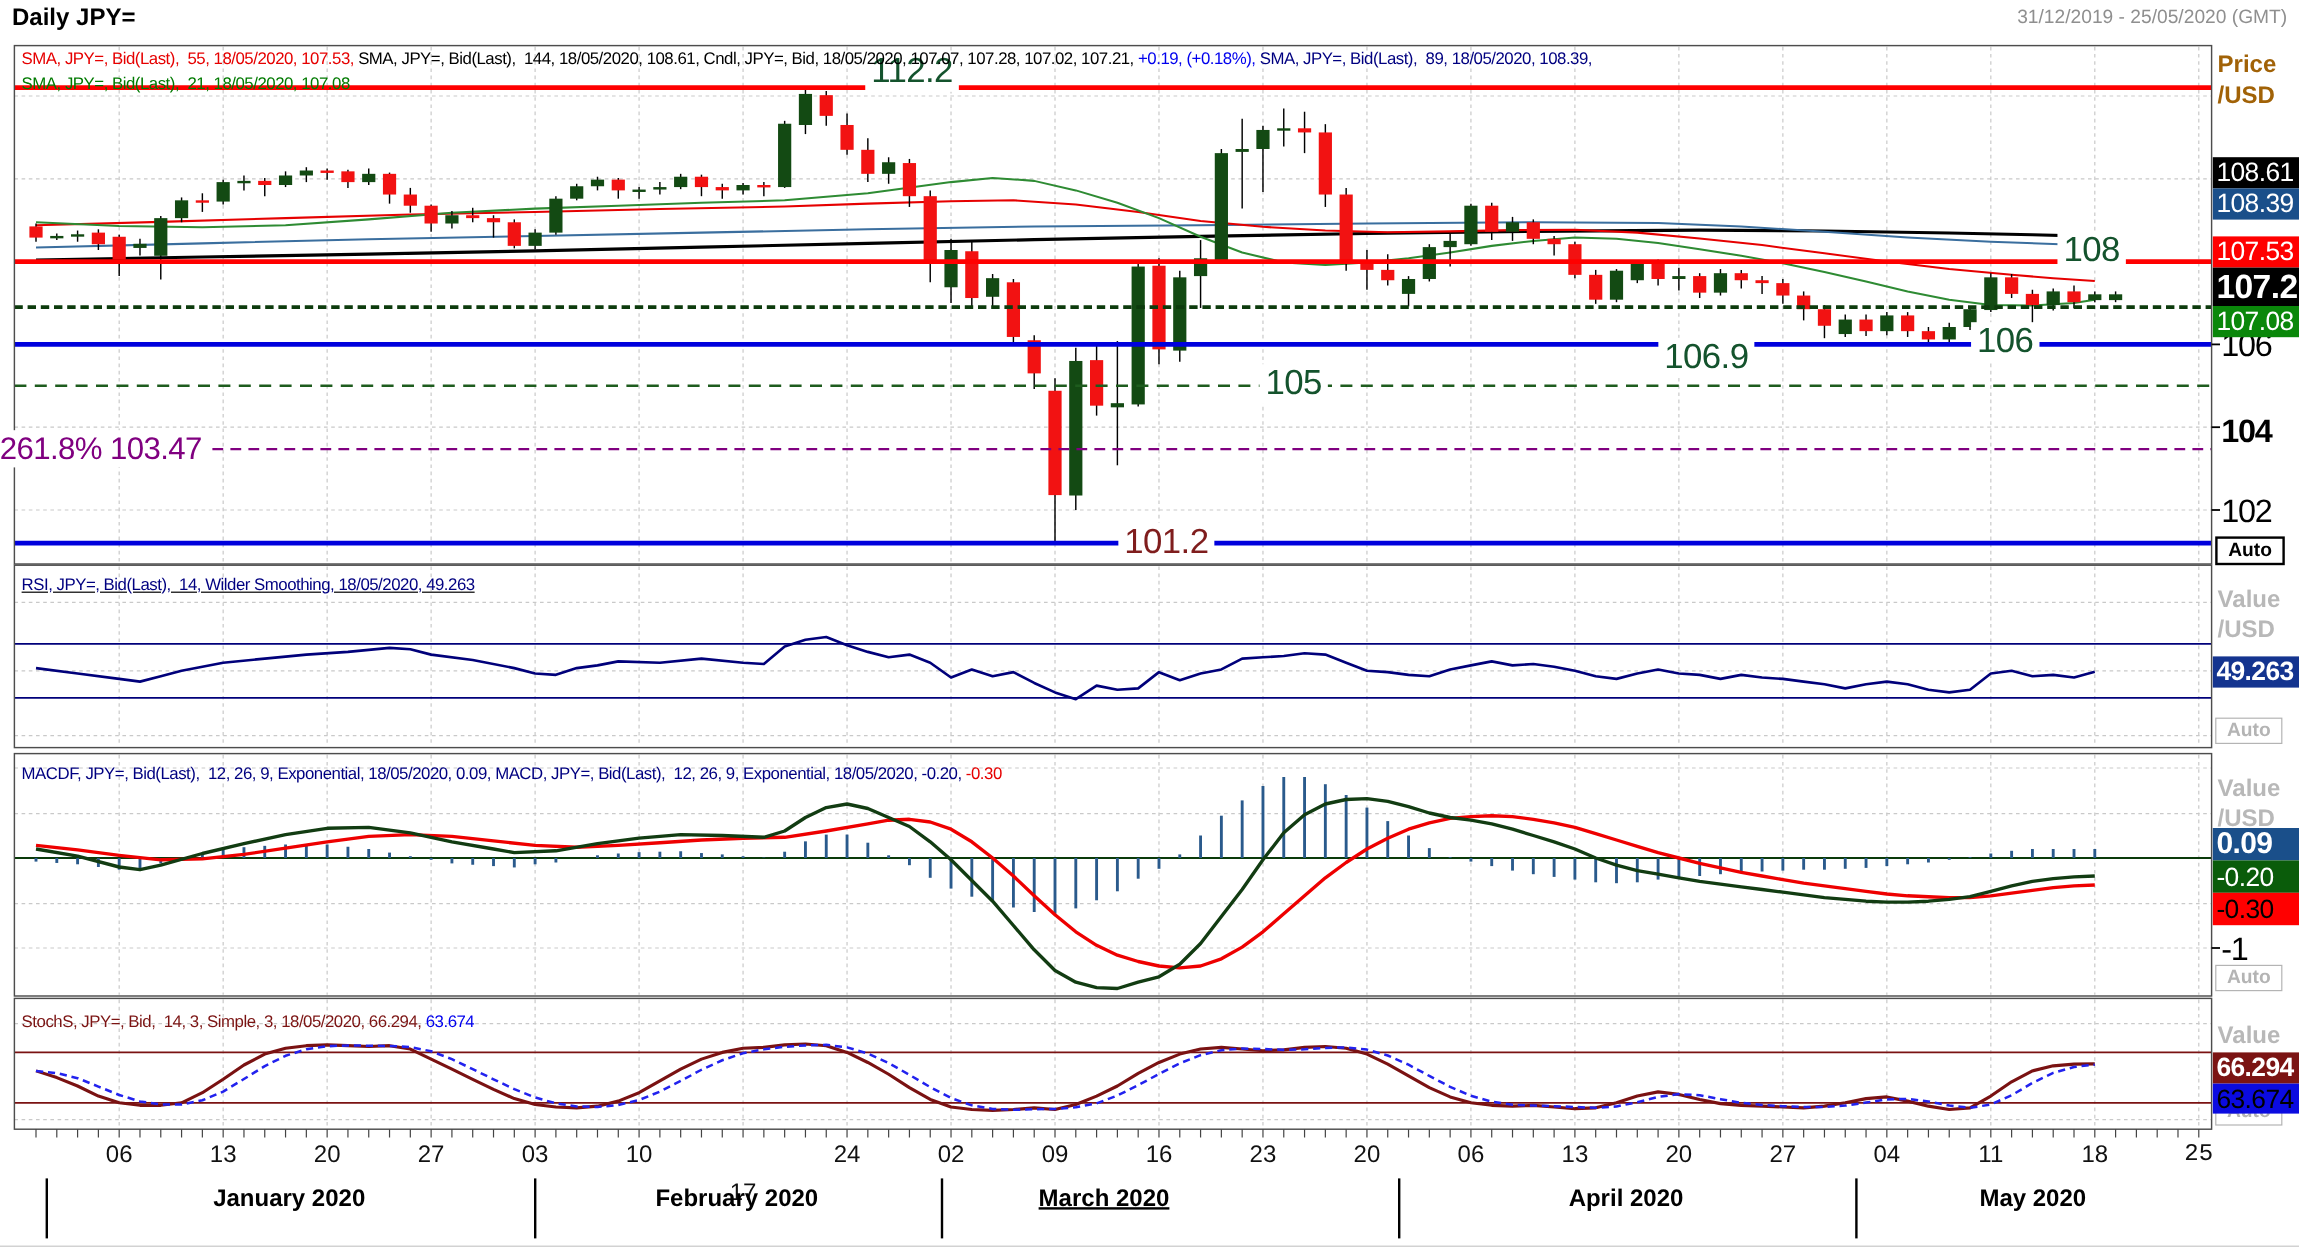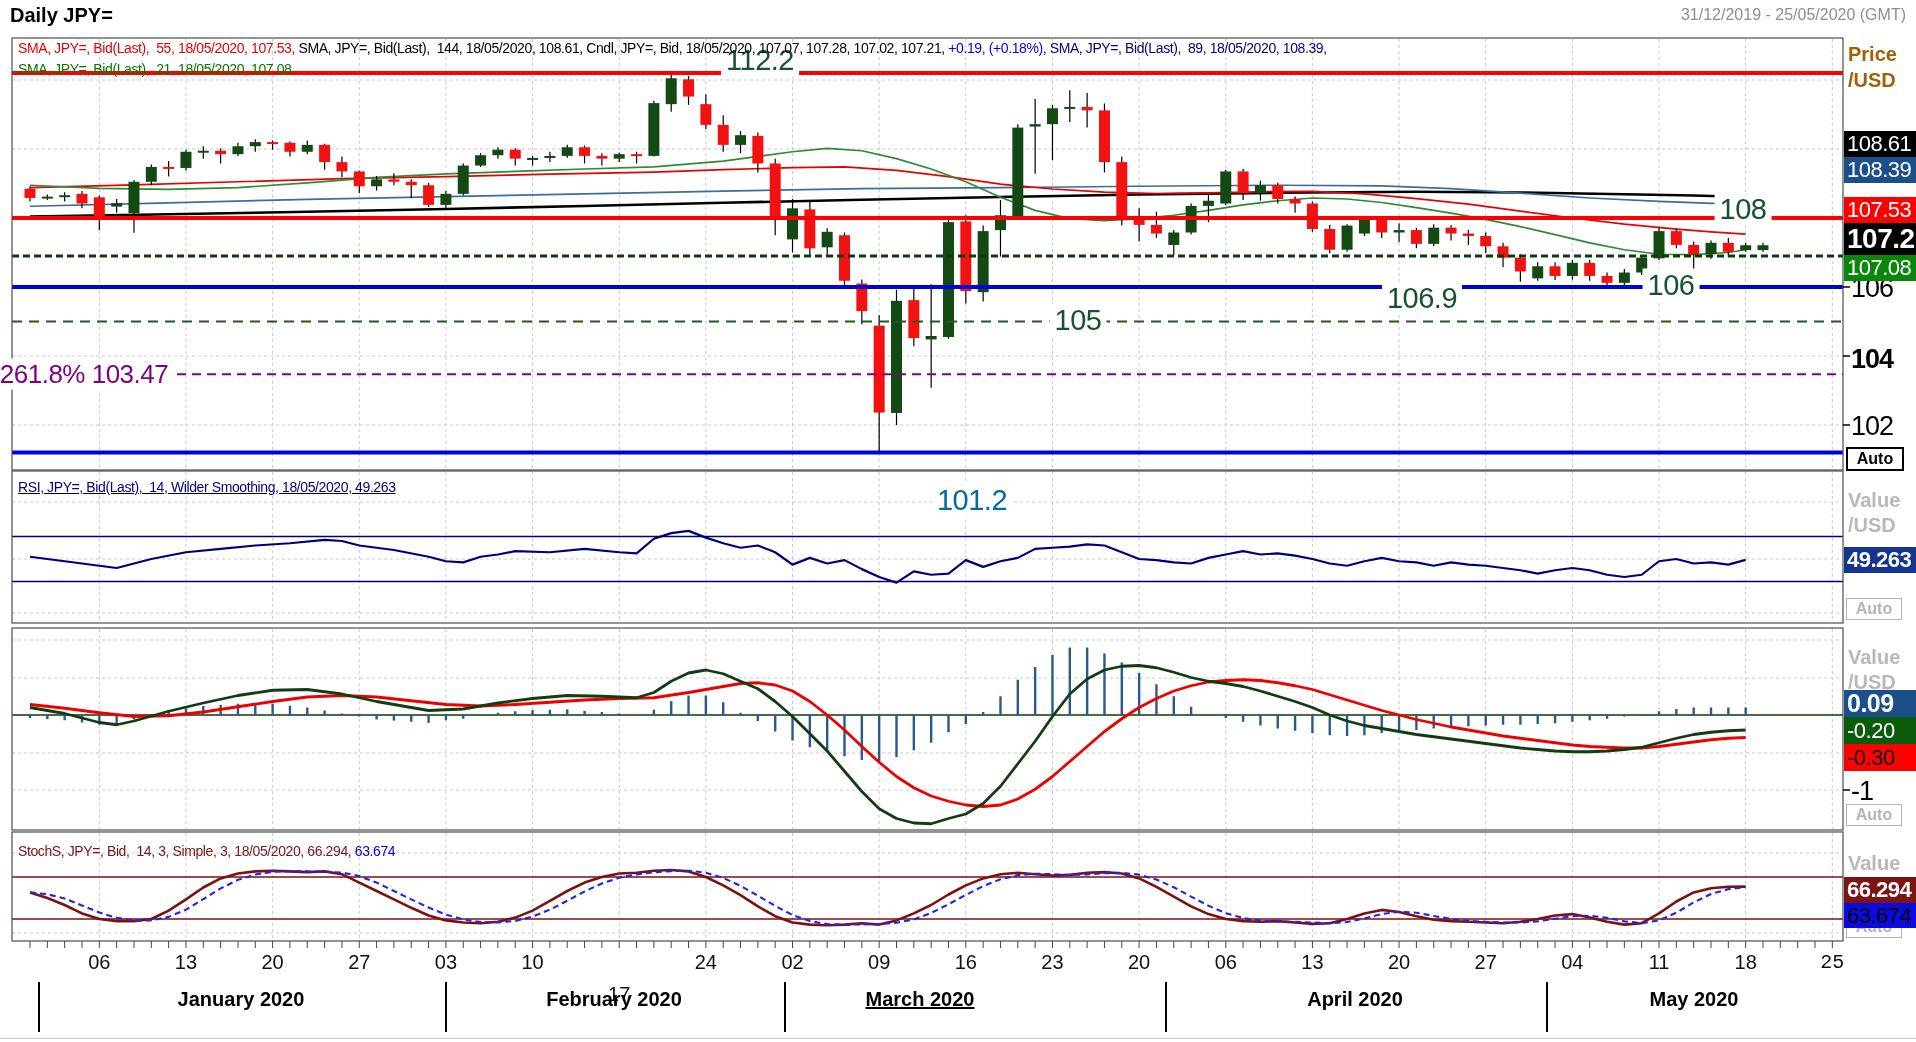--- a/index.html
+++ b/index.html
@@ -572,20 +572,21 @@
       <line x1="1762.9999999999998" y1="941" x2="1762.9999999999998" y2="948" stroke="#444" stroke-width="1"></line>
       <line x1="1780.33" y1="941" x2="1780.33" y2="948" stroke="#444" stroke-width="1"></line>
       <line x1="1797.6599999999999" y1="941" x2="1797.6599999999999" y2="948" stroke="#444" stroke-width="1"></line>
       <line x1="1814.9899999999998" y1="941" x2="1814.9899999999998" y2="948" stroke="#444" stroke-width="1"></line>
       <line x1="1832.3199999999997" y1="941" x2="1832.3199999999997" y2="948" stroke="#444" stroke-width="1"></line>
     </svg>
 
   <div class="legend" style="left:18px;top:40px;" id="lg-main1"><span style="color: rgb(230, 0, 0);">SMA, JPY=, Bid(Last),  55, 18/05/2020, 107.53, </span><span style="color: rgb(0, 0, 0);">SMA, JPY=, Bid(Last),  144, 18/05/2020, 108.61, Cndl, JPY=, Bid, 18/05/2020, 107.07, 107.28, 107.02, 107.21, </span><span style="color: rgb(0, 0, 238);">+0.19, (+0.18%), </span><span style="color: rgb(0, 0, 128);">SMA, JPY=, Bid(Last),  89, 18/05/2020, 108.39, </span></div>
   <div class="legend" style="left:18px;top:61px;" id="lg-main2"><span style="color: rgb(0, 122, 0);">SMA, JPY=, Bid(Last),  21, 18/05/2020, 107.08</span></div>
   <div class="legend" style="left:18px;top:479px;text-decoration:underline;" id="lg-rsi"><span style="color: rgb(0, 0, 128);">RSI, JPY=, Bid(Last),  14, Wilder Smoothing, 18/05/2020, 49.263</span></div>
+  <div class="legend" style="left:18px;top:636px;" id="lg-macd"><span style="color: rgb(0, 0, 128);">MACDF, JPY=, Bid(Last),  12, 26, 9, Exponential, 18/05/2020, 0.09, MACD, JPY=, Bid(Last),  12, 26, 9, Exponential, 18/05/2020, -0.20, </span><span style="color: rgb(230, 0, 0);">-0.30</span></div>
   <div class="legend" style="left:18px;top:843px;" id="lg-stoch"><span style="color: rgb(123, 20, 19);">StochS, JPY=, Bid,  14, 3, Simple, 3, 18/05/2020, 66.294, </span><span style="color: rgb(0, 0, 238);">63.674</span></div>
 
   <div class="axlab main" style="top:42px;">Price</div>
   <div class="axlab main" style="top:68px;">/USD</div>
   <div class="axlab gray" style="top:488px;">Value</div>
   <div class="axlab gray" style="top:513px;">/USD</div>
   <div class="axlab gray" style="top:645px;">Value</div>
   <div class="axlab gray" style="top:670px;">/USD</div>
   <div class="axlab gray" style="top:851px;">Value</div>
 
@@ -611,21 +612,21 @@
   <div class="autobtn off" style="top:804px;">Auto</div>
   <div class="autobtn off" style="top:916px;">Auto</div>
 
   <div class="botline"></div>
 <div class="anno" style="left: 760px; top: 60.1px; color: rgb(20, 83, 45);">112.2</div>
     <div class="anno" style="left: 1743px; top: 209px; color: rgb(20, 83, 45);">108</div>
     <div class="anno" style="left: 1422px; top: 261.95px; color: rgb(20, 83, 45); margin-top: 36px;">106.9</div>
     <div class="anno" style="left: 1671px; top: 285px; color: rgb(20, 83, 45);">106</div>
     <div class="anno" style="left: 1078px; top: 319.5px; color: rgb(20, 83, 45);">105</div>
     <div class="anno small" style="left: 84px; top: 374.285px; color: rgb(128, 0, 128);">261.8% 103.47</div>
-    <div class="anno" style="left: 972px; top: 451.6px; color: #0369a1; margin-top: 48px;">101.2</div>
+    <div class="anno" style="left: 972px; top: 451.6px; color: #7f1d1d;">101.2</div>
     <div class="xdate" style="left: 99.32px;">06</div>
     <div class="xdate" style="left: 185.97px;">13</div>
     <div class="xdate" style="left: 272.62px;">20</div>
     <div class="xdate" style="left: 359.27px;">27</div>
     <div class="xdate" style="left: 445.92px;">03</div>
     <div class="xdate" style="left: 532.57px;">10</div>
     <div class="xdate" style="left: 619.22px; margin-top: 32px;">17</div>
     <div class="xdate" style="left: 705.87px;">24</div>
     <div class="xdate" style="left: 792.52px;">02</div>
     <div class="xdate" style="left: 879.17px;">09</div>

